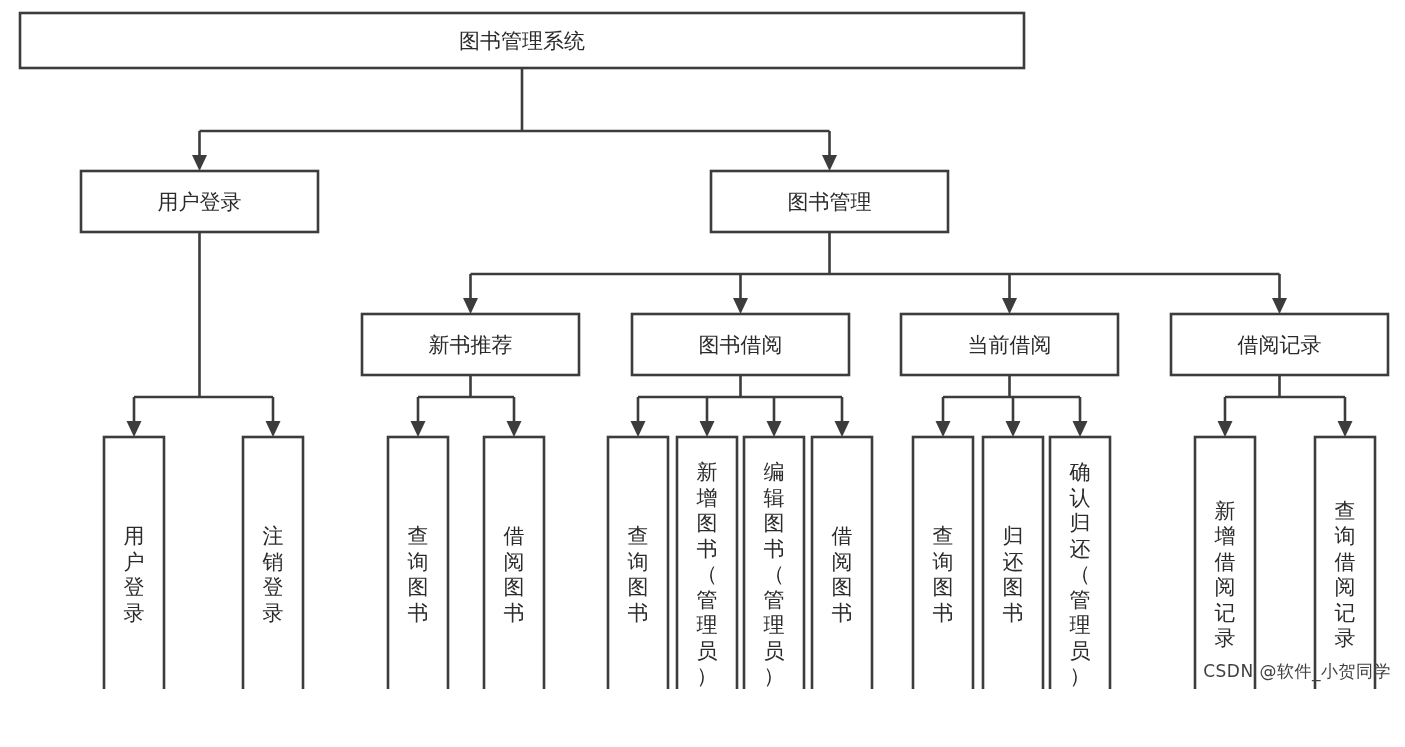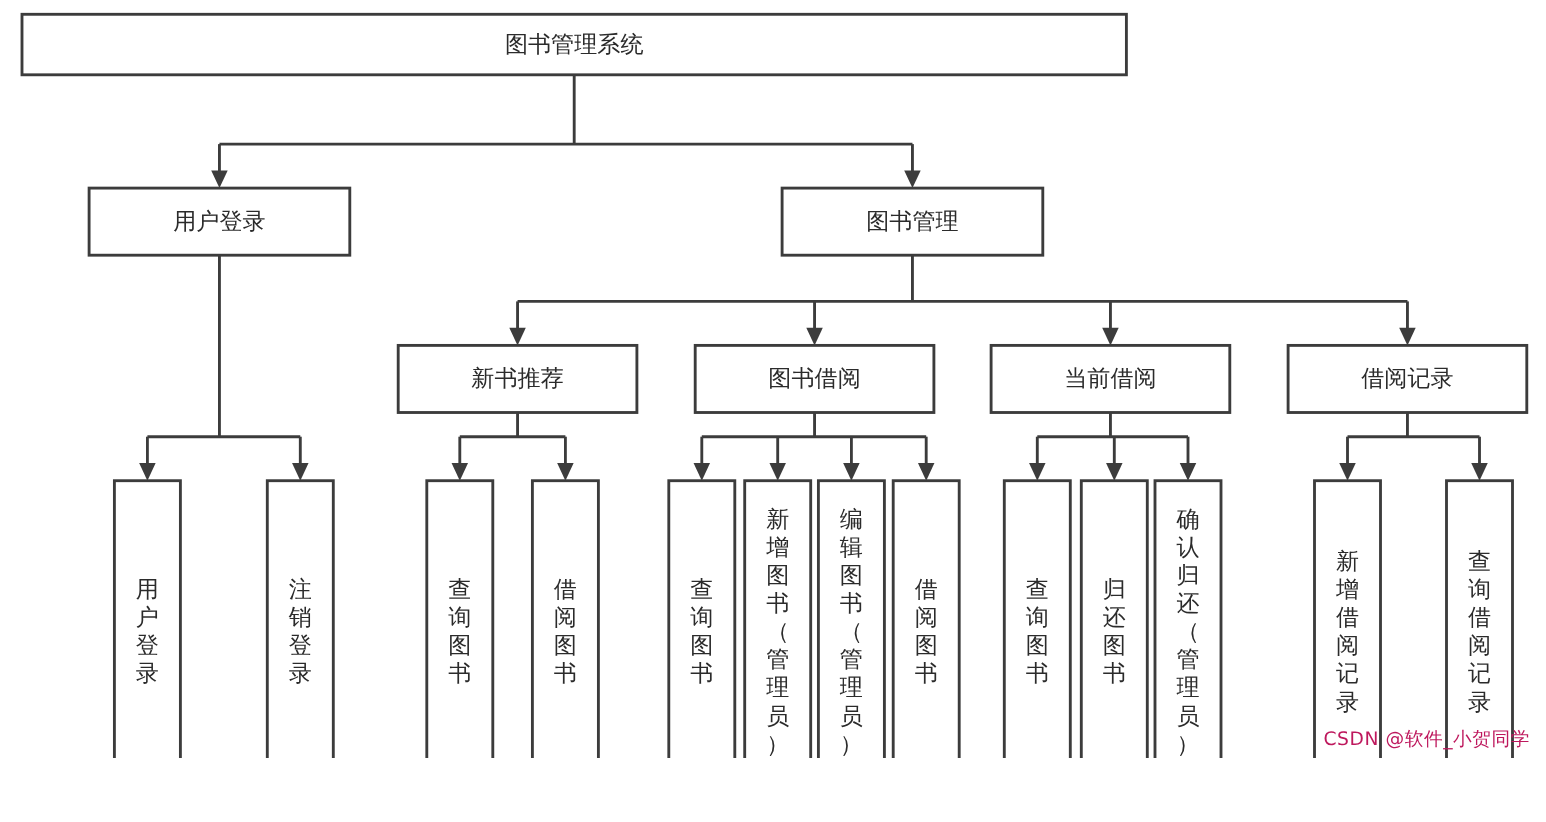--- a/index.html
+++ b/index.html
@@ -50,21 +50,21 @@
     stroke-linecap: butt;
   }
   .arrow-head {
     fill: #3c3c3c;
     stroke: none;
   }
   .watermark {
     position: absolute;
     right: 14px;
     bottom: 6px;
-    color: #be185d;
+    color: #404040;
     font-size: 17px;
     font-family: "DejaVu Sans", "Liberation Sans", sans-serif;
     white-space: nowrap;
     letter-spacing: 0.5px;
   }
 </style>
 </head>
 <body>
 
 <div id="diagram-root">

